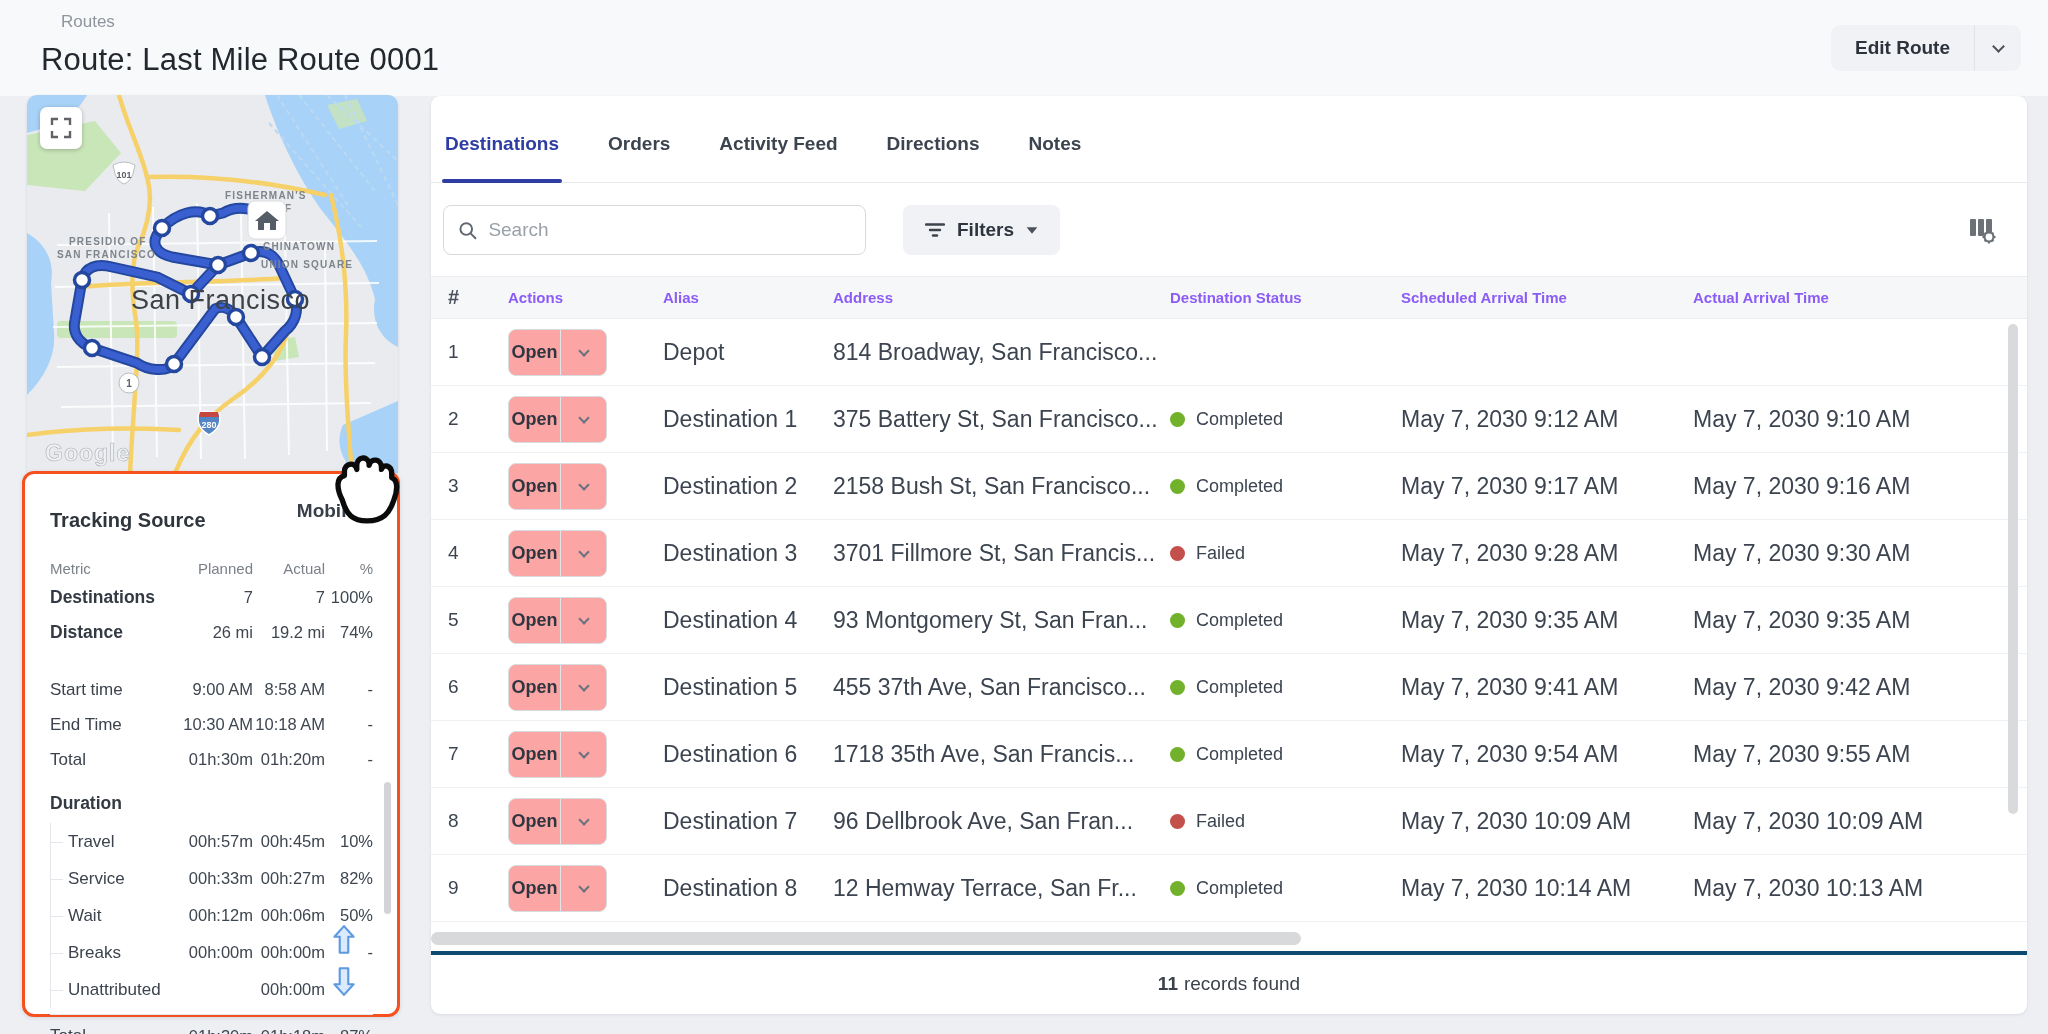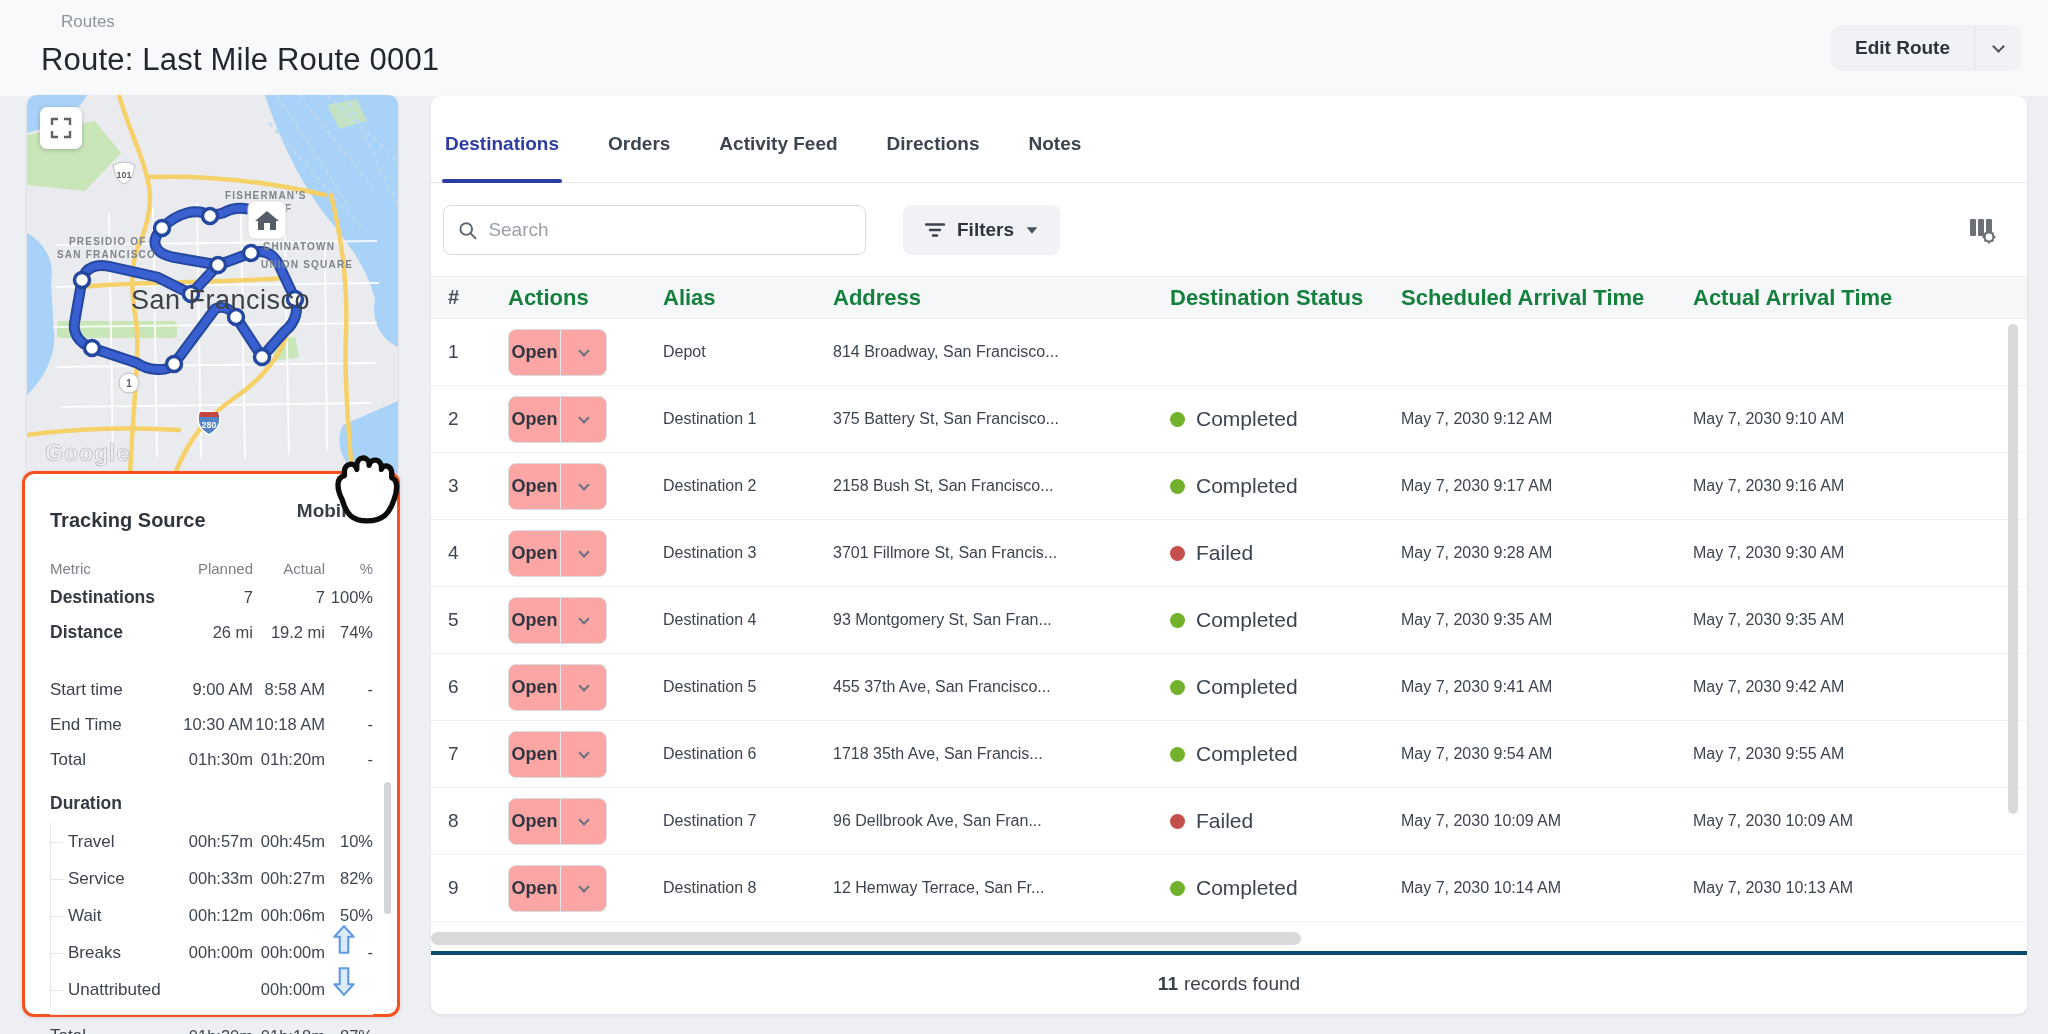--- a/index.html
+++ b/index.html
@@ -60,30 +60,30 @@
   .toolbar { position:relative; margin-top:22px; height:50px; padding-left:12px; display:flex; align-items:center; }
   .search-box { width:423px; height:50px; border:1.5px solid #d5d8dd; border-radius:8px; display:flex; align-items:center; padding:0 14px; gap:11px; background:#fff; }
   .search-box input { border:none; outline:none; font-size:19px; color:#3d4552; width:100%; font-family:"Liberation Sans",sans-serif; background:transparent; }
   .search-box input::placeholder { color:#9aa0a8; }
   .filters-btn { margin-left:37px; height:50px; padding:0 22px; background:#f1f2f5; border-radius:8px; display:flex; align-items:center; gap:12px; font-size:19px; font-weight:600; color:#2e353e; cursor:pointer; }
   .filters-btn .caret-down { border-top-color:#4b525b; transform:scale(.9); }
   .columns-btn { position:absolute; right:30px; top:10px; width:30px; height:30px; cursor:pointer; }
   
   .thead, .trow { display:grid; grid-template-columns:60px 155px 170px 337px 231px 292px 1fr; align-items:center; padding-left:17px; }
   .thead { margin-top:21px; height:43px; background:#f6f7f8; border-top:1px solid #ececee; border-bottom:1px solid #ececee; }
-  .thead .th { font-size:22px; font-weight:600; color:#15803d; }
+  .thead .th { font-size:15px; font-weight:600; color:#8b5cf6; }
   .thead .th:first-child { font-size:20px; color:#4a515c; }
   .trow { height:67px; border-bottom:1px solid #f0f1f3; }
   .c-num { font-size:19px; color:#3c4450; }
   .open-btn { display:inline-flex; height:47px; width:99px; border:1px solid #d8dbe0; border-radius:8px; overflow:hidden; background:#fca5a5; cursor:pointer; }
   .open-btn .open-label { flex:1; display:flex; align-items:center; justify-content:center; font-size:18px; font-weight:600; color:#2f3640; border-right:1px solid #e2e4e8; }
   .open-btn .open-chev { width:45px; display:flex; align-items:center; justify-content:center; }
   .open-btn .chev { width:8px; height:8px; border-color:#6a7280; margin-top:-3px; }
-  .c-alias, .c-address, .c-time { font-size:16px; color:#3c4450; white-space:nowrap; overflow:hidden; }
-  .c-status { display:flex; align-items:center; gap:11px; font-size:21px; color:#3c4450; }
+  .c-alias, .c-address, .c-time { font-size:23px; color:#3c4450; white-space:nowrap; overflow:hidden; }
+  .c-status { display:flex; align-items:center; gap:11px; font-size:18px; color:#3c4450; }
   .dot { width:15px; height:15px; border-radius:50%; display:none; }
   .dot.completed { display:block; background:#72b12c; }
   .dot.failed { display:block; background:#c3504a; }
   .vscroll { position:absolute; right:9px; top:228px; width:10px; height:490px; background:#d9dadc; border-radius:6px; }
   .hscroll-area { position:relative; height:24px; margin-top:5px; }
   .hscroll-thumb { position:absolute; left:0; top:5px; width:870px; height:13px; background:#d8d9db; border-radius:7px; }
   .table-footer { border-top:4px solid #0c4a6e; height:62px; display:flex; align-items:center; justify-content:center; font-size:19px; color:#3b424c; gap:6px; }
   .table-footer b { font-weight:700; }
 </style>
 </head>

